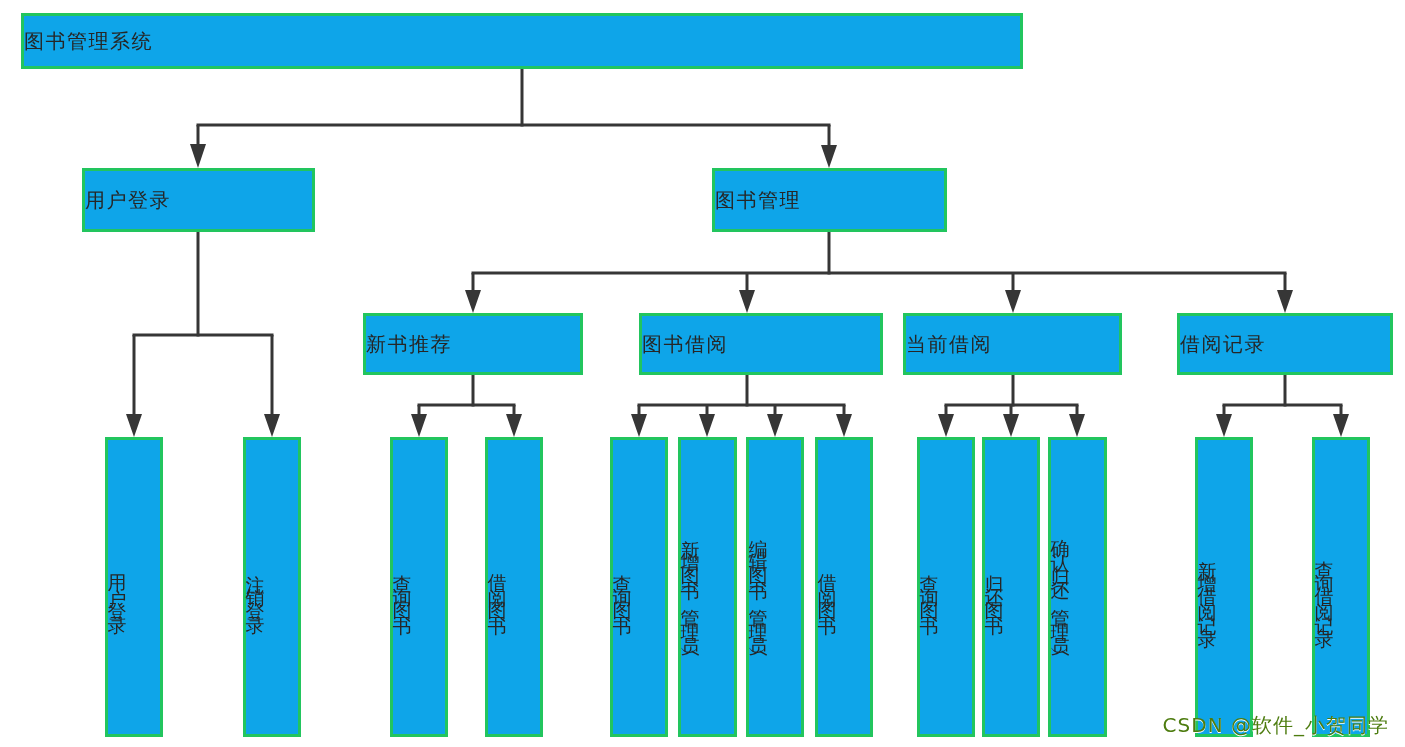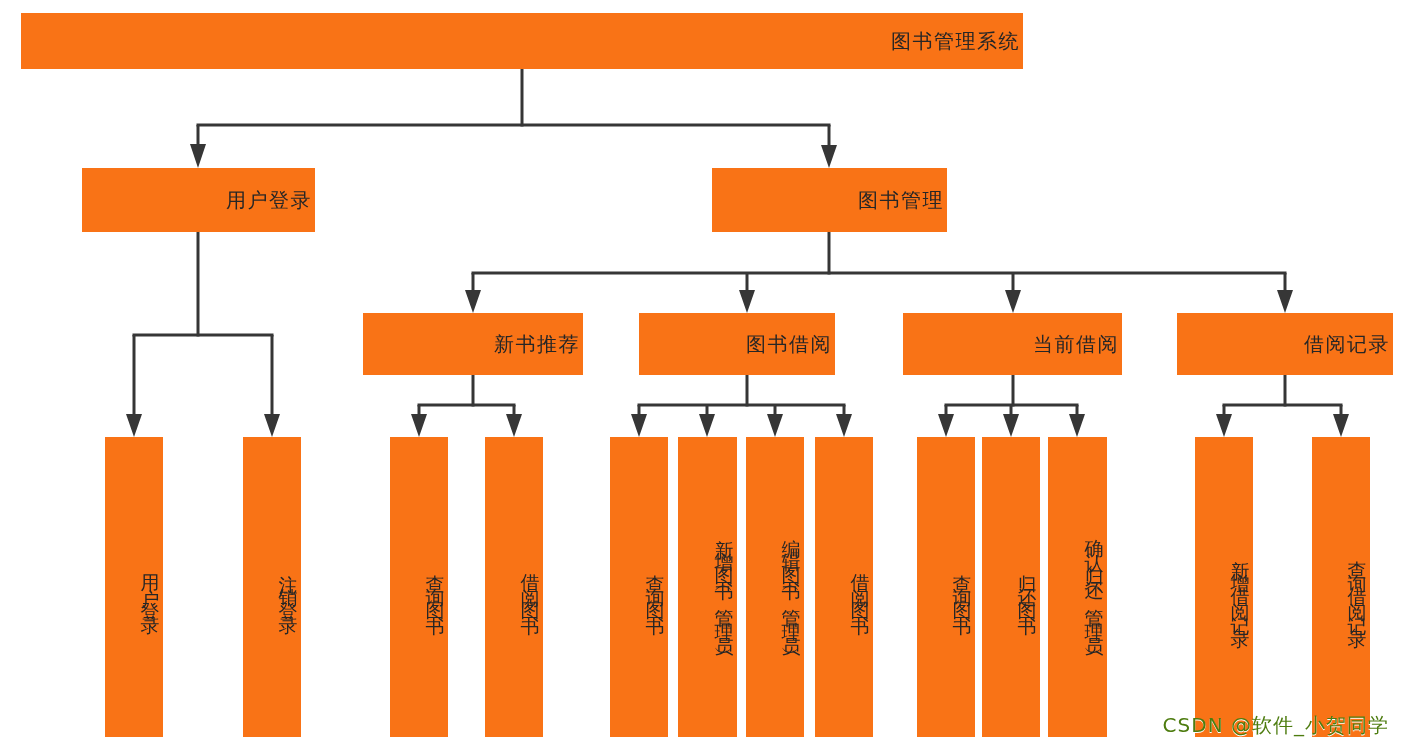--- a/index.html
+++ b/index.html
@@ -3,22 +3,22 @@
 <meta charset="utf-8">
 <style>
   html,body { margin:0; padding:0; background:#ffffff; }
   .canvas {
     position:relative; width:1405px; height:747px; background:#ffffff;
     font-family:"DejaVu Sans","Liberation Sans",sans-serif; overflow:hidden;
   }
   svg.wires { position:absolute; left:0; top:0; width:1405px; height:747px; }
   .box {
     position:absolute; box-sizing:border-box;
-    border:3px solid #f97316; background:#f97316;
-    display:flex; align-items:center; justify-content:flex-end;
+    border:3px solid #22c55e; background:#0ea5e9;
+    display:flex; align-items:center; justify-content:flex-start;
     color:#262626;
   }
   .box.h .lbl { font-size:20px; letter-spacing:1.5px; white-space:nowrap; }
   .box.v .lbl {
     writing-mode:vertical-rl; text-orientation:mixed;
     font-size:19px; letter-spacing:14px; line-height:1; white-space:nowrap;
   }
   .watermark {
     position:absolute; right:16px; bottom:8px;
     font-size:20px; color:#4d7c0f; letter-spacing:1px; white-space:nowrap;
@@ -113,21 +113,21 @@
   <div class="box h" style="left:82px;top:168px;width:233px;height:64px">
     <span class="lbl">用户登录</span>
   </div>
   <div class="box h" style="left:712px;top:168px;width:235px;height:64px">
     <span class="lbl">图书管理</span>
   </div>
 
   <div class="box h" style="left:363px;top:313px;width:220px;height:62px">
     <span class="lbl">新书推荐</span>
   </div>
-  <div class="box h" style="left:639px;top:313px;width:196px;height:62px">
+  <div class="box h" style="left:639px;top:313px;width:244px;height:62px">
     <span class="lbl">图书借阅</span>
   </div>
   <div class="box h" style="left:903px;top:313px;width:219px;height:62px">
     <span class="lbl">当前借阅</span>
   </div>
   <div class="box h" style="left:1177px;top:313px;width:216px;height:62px">
     <span class="lbl">借阅记录</span>
   </div>
 
   <div class="box v" style="left:105px;top:437px;width:58px;height:300px">

